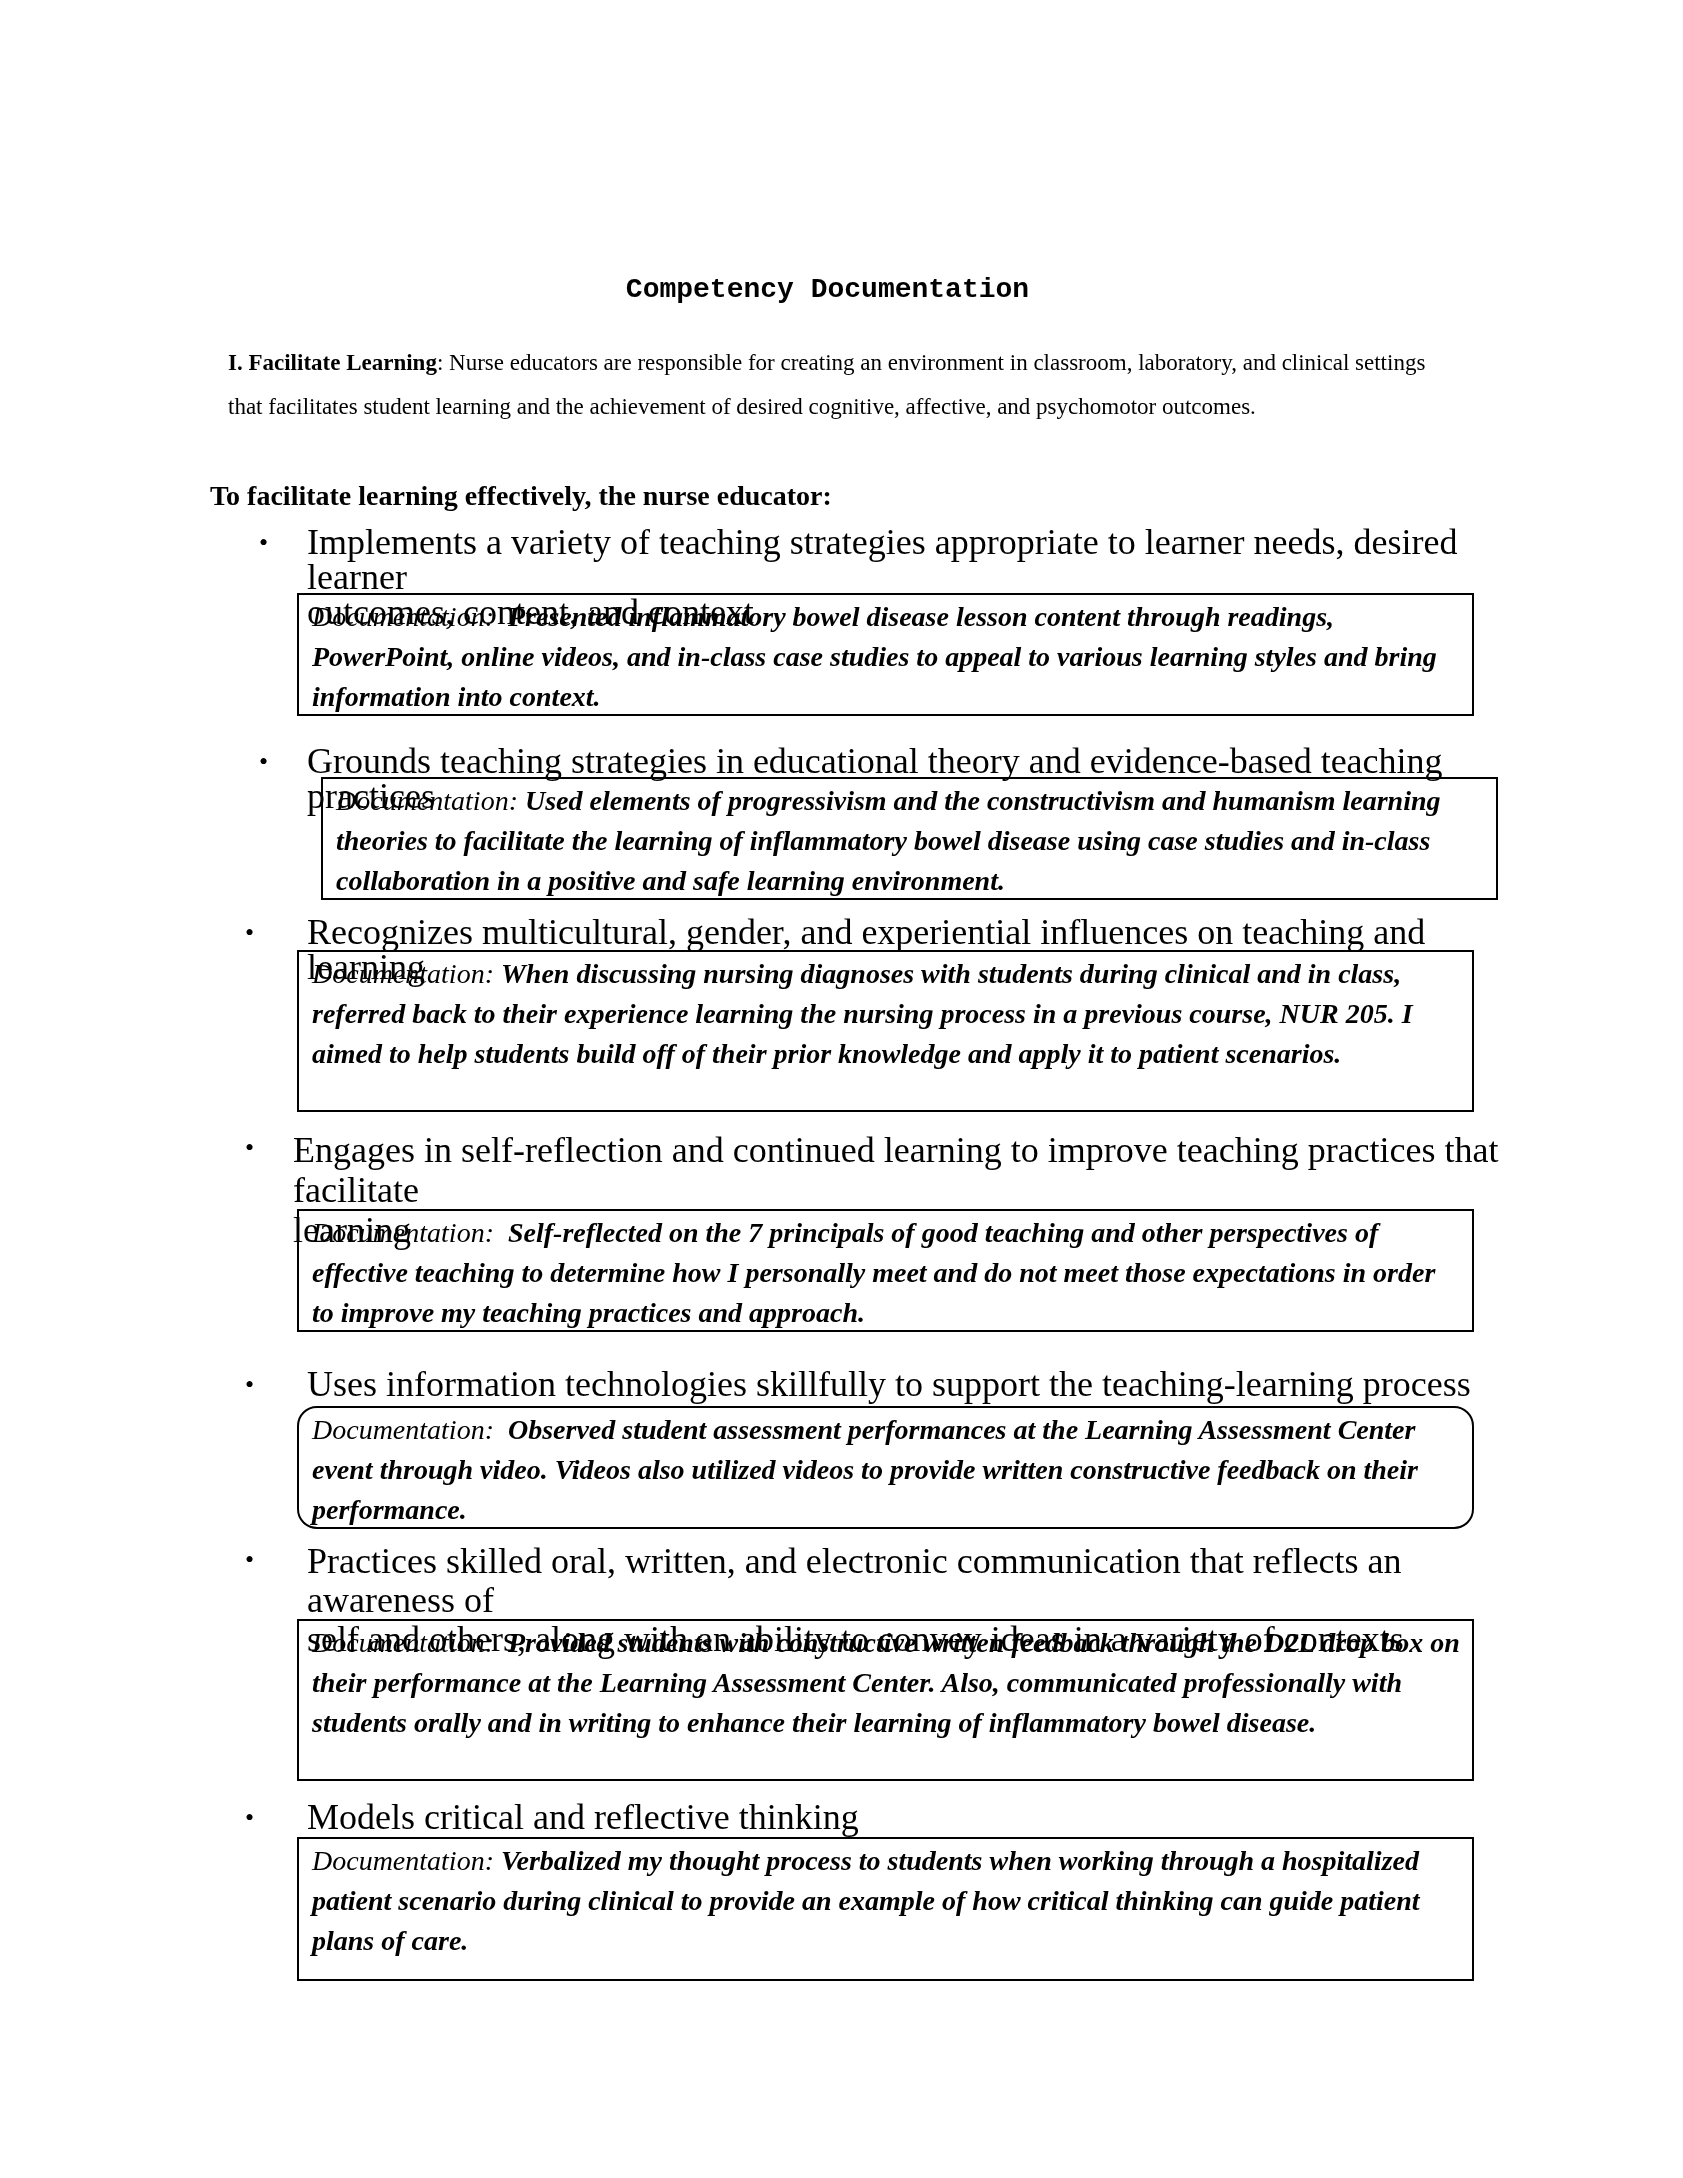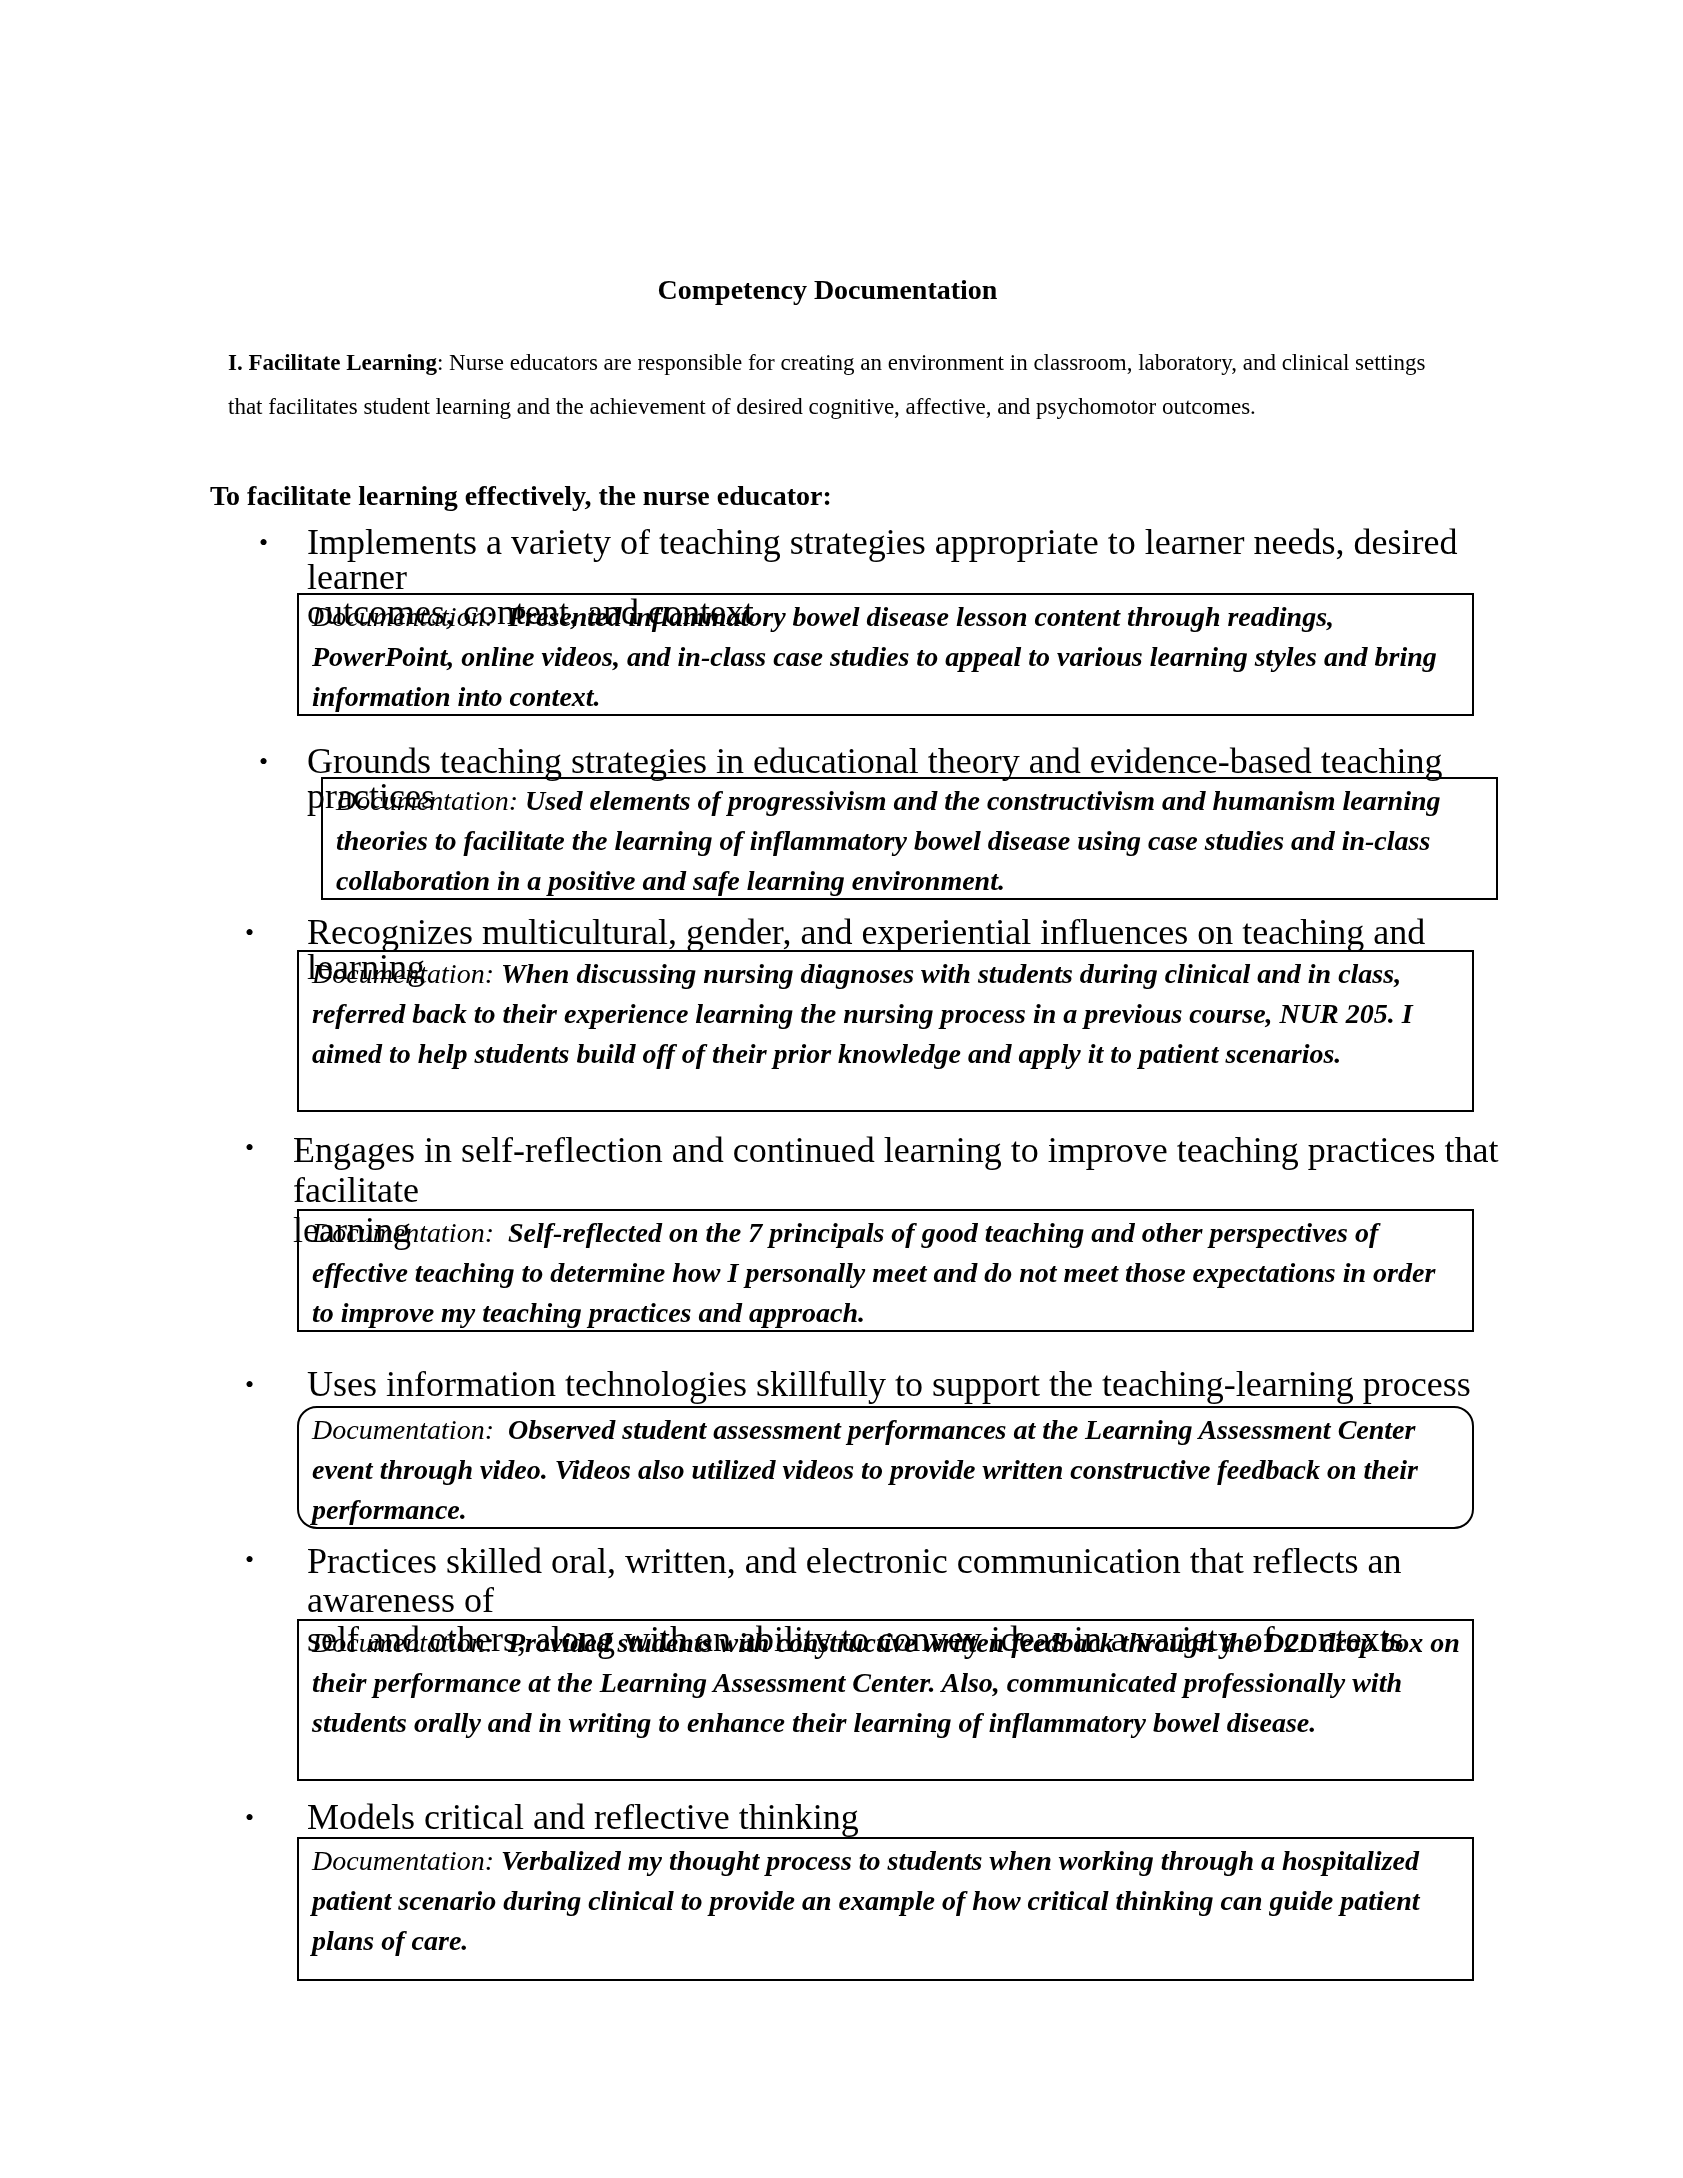--- a/index.html
+++ b/index.html
@@ -21,20 +21,21 @@
       width: 1683px; height: 2178px;
     }
     .title {
       position: absolute;
       left: 0; width: 1655px;
       top: 273px;
       text-align: center;
       font-weight: bold;
       font-size: 28px;
       line-height: 34px;
+      font-family: Liberation Mono, monospace;
     }
     .intro {
       position: absolute;
       left: 228px;
       top: 341px;
       width: 1228px;
       font-size: 23px;
       line-height: 44px;
     }
     .intro .lead { font-weight: bold; }

